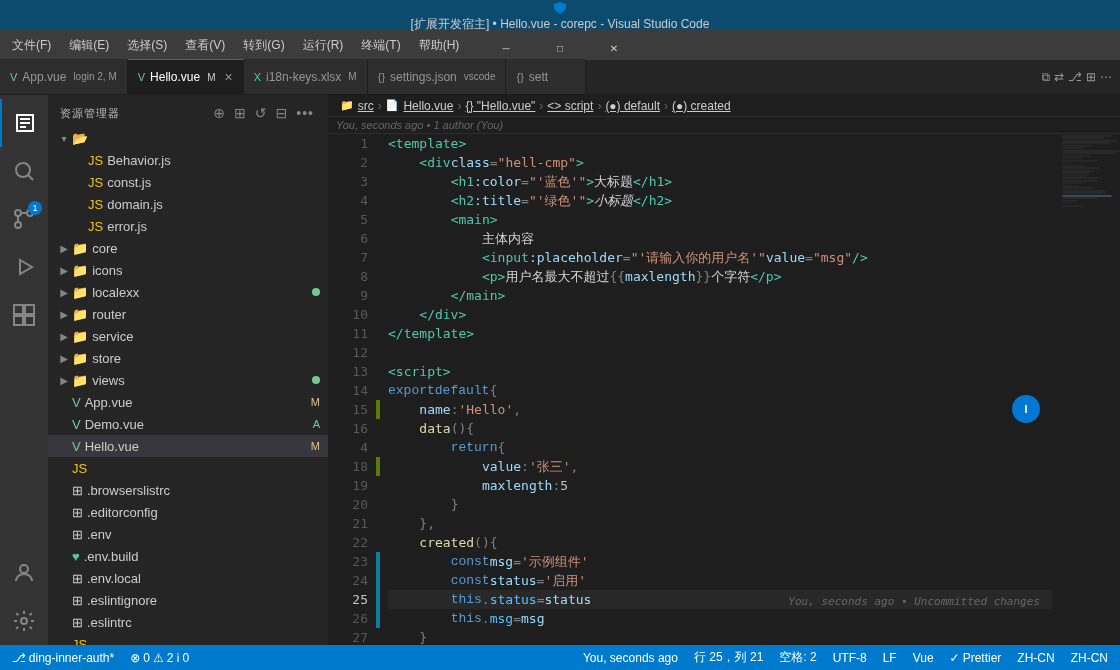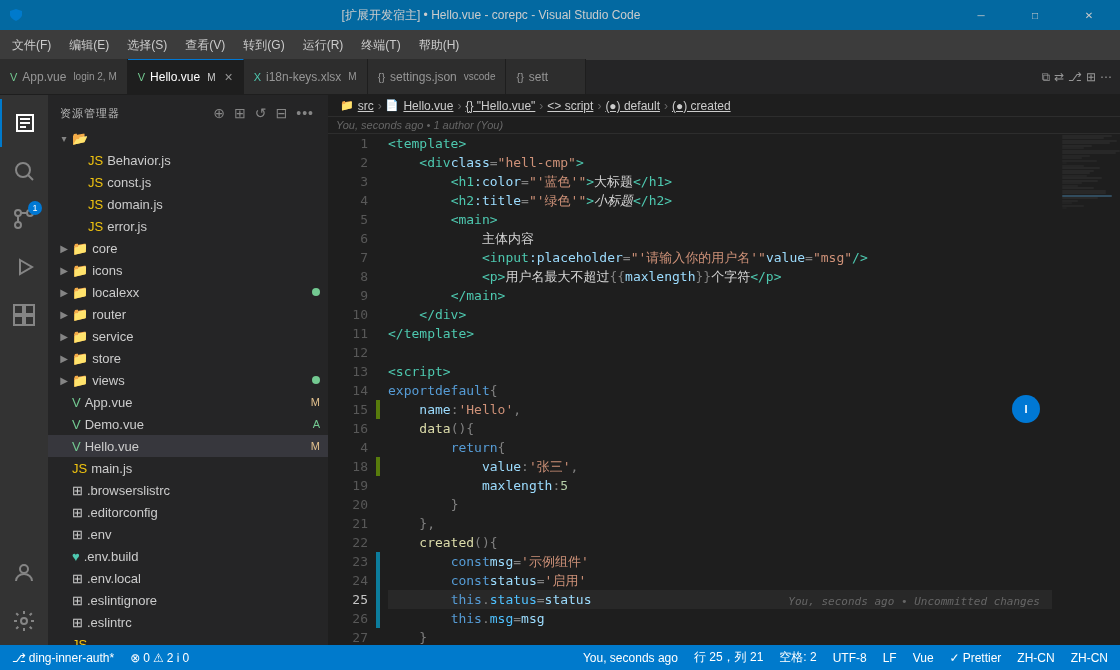--- a/index.html
+++ b/index.html
@@ -1,21 +1,21 @@
 <!DOCTYPE html>
 <html><head>
   <meta charset="utf-8">
   <style>
     * { margin: 0; padding: 0; box-sizing: border-box; }
     body { width: 1120px; height: 670px; overflow: hidden; font-family: 'Segoe UI', sans-serif; background: #1e1e1e; color: #cccccc; font-size: 12px; }
 
     
     #titlebar {
-      height: 30px; background: #0369a1; display: flex; align-items: center; justify-content: space-between;
-      padding: 0 8px; user-select: none;
+      height: 30px; background: #0c4a6e; display: flex; align-items: center; justify-content: space-between;
+      padding: 0 8px; user-select: none; flex-direction: column;
     }
     #titlebar-left { display: flex; align-items: center; gap: 6px; }
     #titlebar-center { flex: 1; text-align: center; font-size: 12px; color: #cccccc; }
     #titlebar-right { display: flex; gap: 8px; align-items: center; }
     .titlebar-icon { width: 16px; height: 16px; display: flex; align-items: center; justify-content: center; font-size: 10px; color: #cccccc; }
     .win-btn { width: 46px; height: 30px; display: flex; align-items: center; justify-content: center; cursor: pointer; font-size: 10px; }
 
     
     #menubar {
       height: 30px; background: #3c3c3c; display: flex; align-items: center; padding: 0 4px; gap: 2px;
@@ -78,21 +78,21 @@
     #editor-content { flex: 1; overflow: auto; display: flex; }
     #editor-content::-webkit-scrollbar { width: 8px; height: 8px; }
     #editor-content::-webkit-scrollbar-track { background: #1e1e1e; }
     #editor-content::-webkit-scrollbar-thumb { background: #424242; }
 
     .git-blame { font-size: 11px; color: #666; padding: 2px 8px; background: #1e1e1e; border-bottom: 1px solid #2d2d2d; font-style: italic; }
 
     .code-line { height: 19px; display: flex; align-items: center; position: relative; }
 
     
-    .kw { color: #569cd6; }
+    .kw { color: #569cd6; font-family: Liberation Mono, monospace; }
     .tag { color: #4ec9b0; }
     .attr { color: #9cdcfe; }
     .str { color: #ce9178; }
     .fn { color: #dcdcaa; }
     .num { color: #b5cea8; }
     .var { color: #9cdcfe; }
     .punct { color: #808080; }
     .prop { color: #4fc1ff; }
 
     
@@ -320,21 +320,20 @@
     </div>
     <div class="tree-item selected" style="padding-left:8px;">
       <span class="arrow" style="width:16px;"></span>
       <span class="file-icon" style="color:#73c991;">V</span>
       <span class="label">Hello.vue</span>
       <span class="badge-letter yellow">M</span>
     </div>
     <div class="tree-item" style="padding-left:8px;">
       <span class="arrow" style="width:16px;"></span>
       <span class="file-icon" style="color:#f1c40f;">JS</span>
-      <span class="label">main.js</span>
     </div>
     <div class="tree-item" style="padding-left:8px;">
       <span class="arrow" style="width:16px;"></span>
       <span class="file-icon" style="color:#cccccc;">⊞</span>
       <span class="label">.browserslistrc</span>
     </div>
     <div class="tree-item" style="padding-left:8px;">
       <span class="arrow" style="width:16px;"></span>
       <span class="file-icon" style="color:#cccccc;">⊞</span>
       <span class="label">.editorconfig</span>

